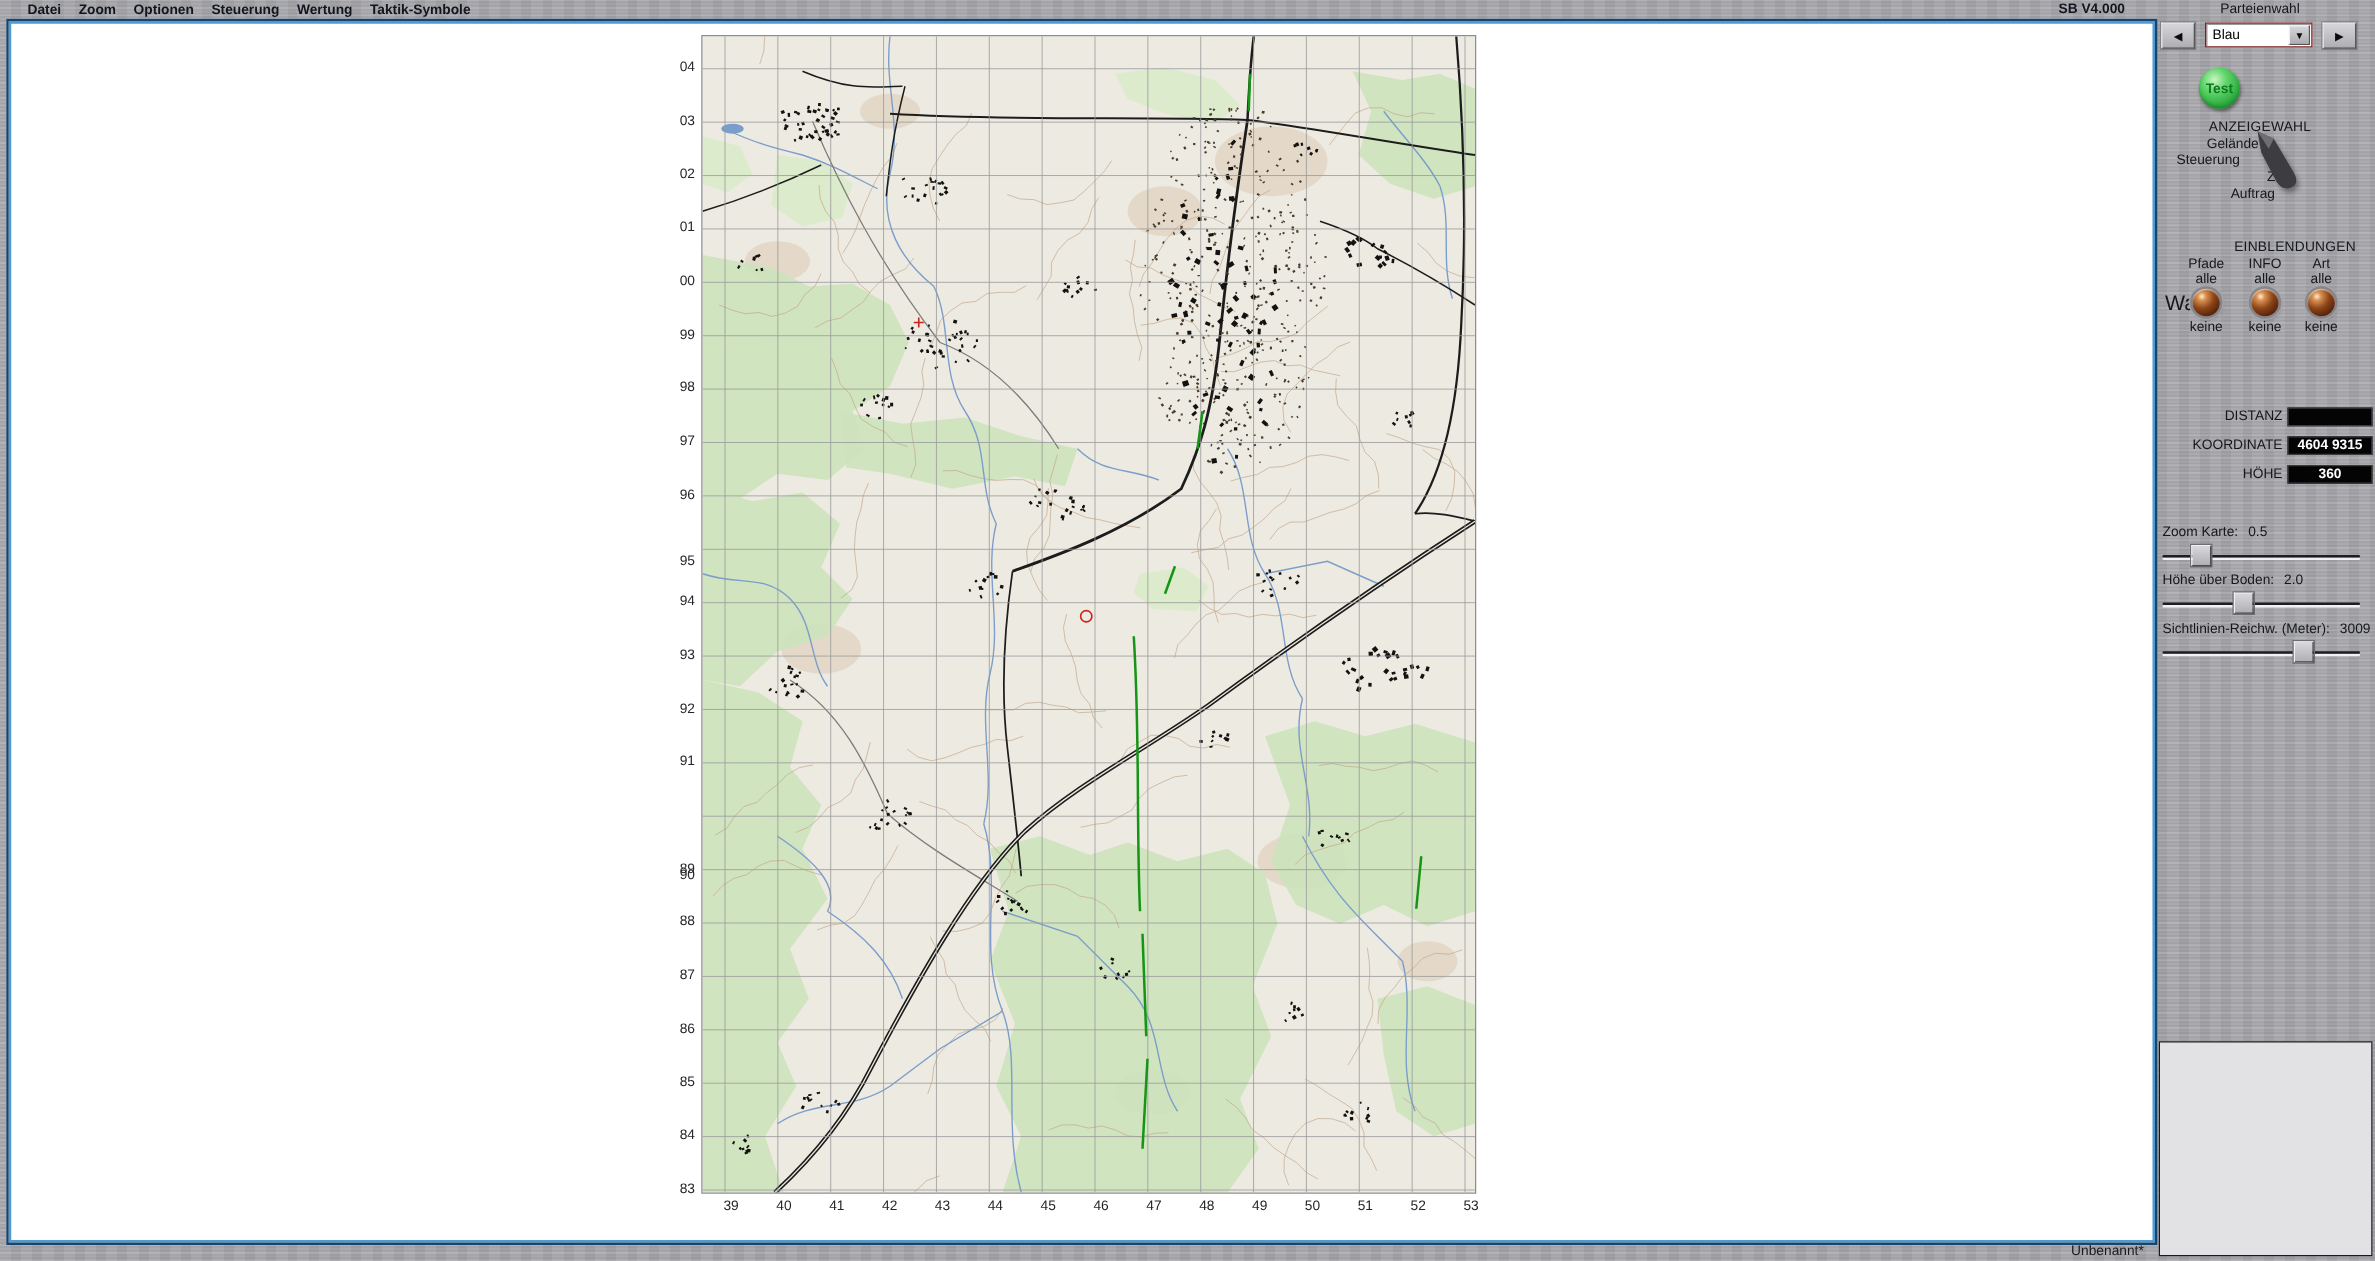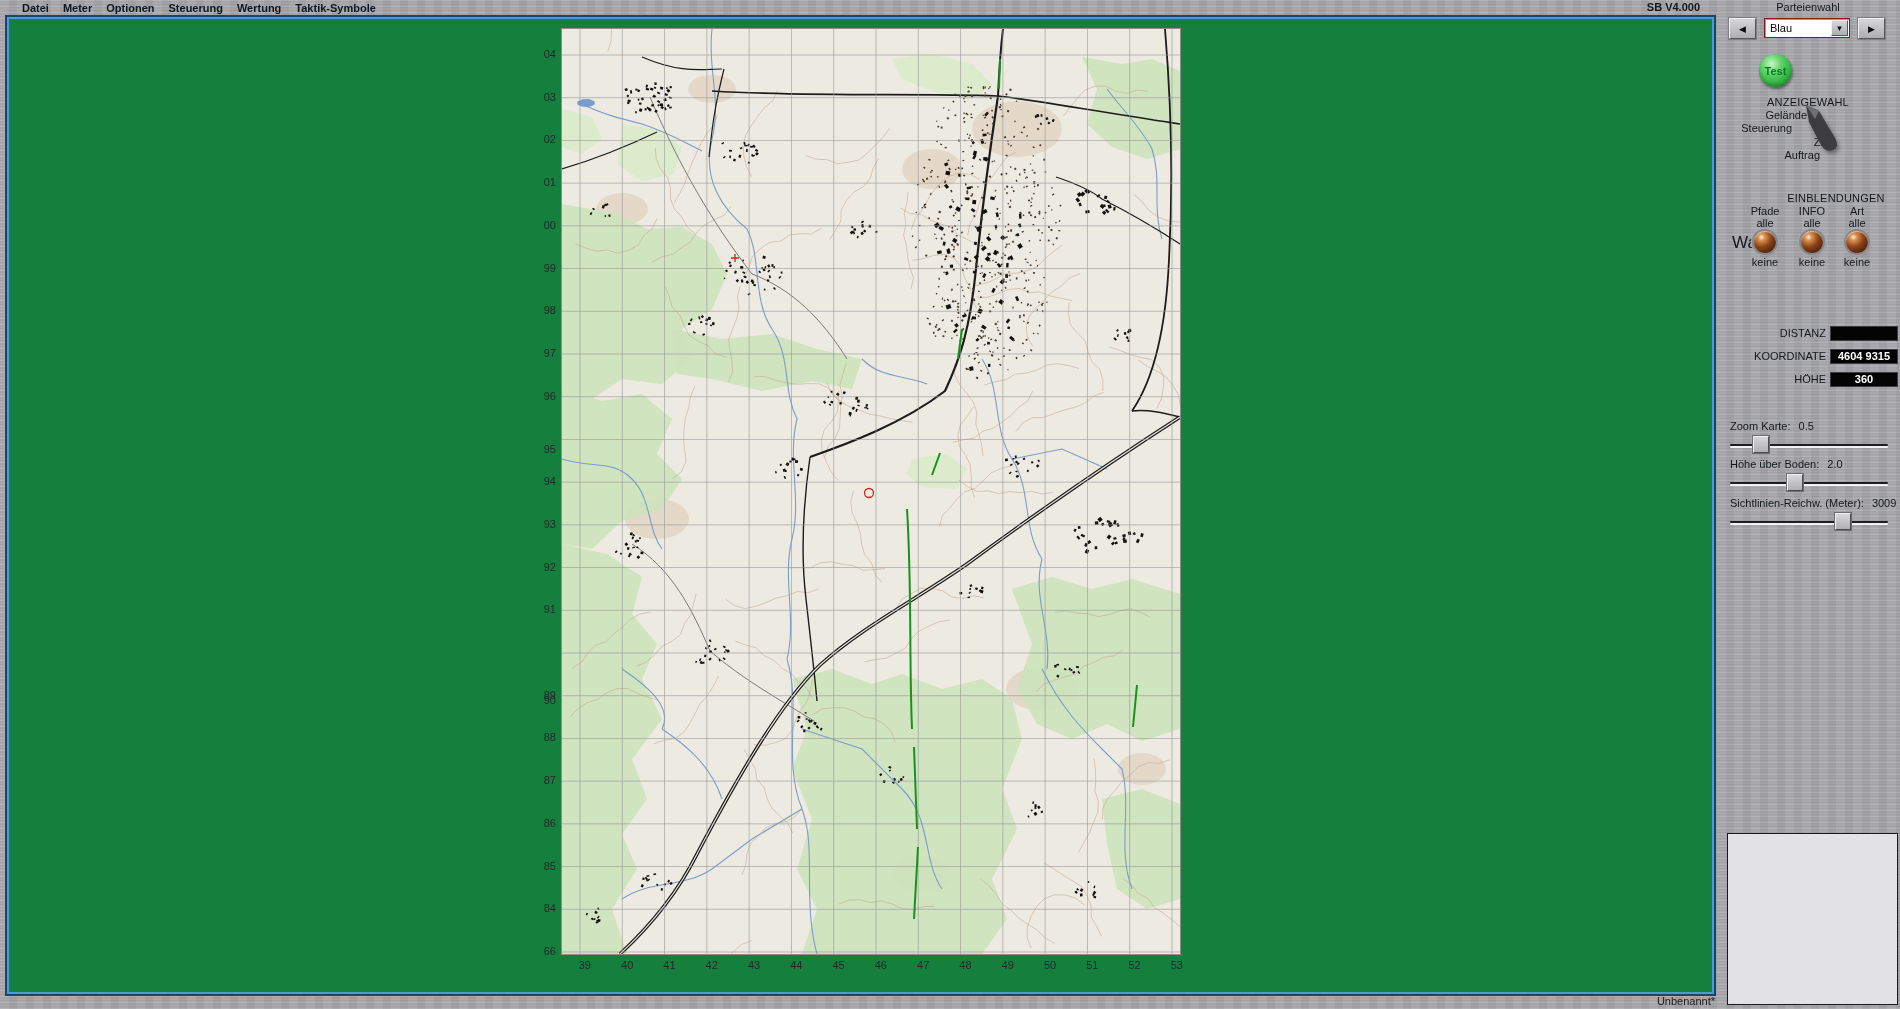--- a/index.html
+++ b/index.html
@@ -13,21 +13,21 @@
     font-size:11px;color:#14171c;
     -webkit-font-smoothing:antialiased;
   }
   
   .menubar{position:absolute;left:0;top:0;width:1716px;height:15px;display:flex;align-items:center;padding-left:22px;gap:14px;box-sizing:border-box;}
   .menu-item{font-size:11px;font-weight:700;color:#10151f;cursor:default;white-space:nowrap;}
   .version{position:absolute;left:1625px;top:1px;width:75px;text-align:right;font-size:11px;font-weight:700;color:#10151f;}
   
   .map-window{
     position:absolute;left:5px;top:15px;width:1707px;height:977px;
-    background:#15803d;border:2px solid #17456f;box-shadow:inset 0 0 0 2px #4e9ad2;
+    background:#ffffff;border:2px solid #17456f;box-shadow:inset 0 0 0 2px #4e9ad2;padding-left:10px;
   }
   .map-image{position:absolute;left:555px;top:12px;width:618px;height:925px;outline:1px solid #8e8e8e;background:#edeae1;}
   .map-image svg{display:block;}
   .maplbl{position:absolute;font-size:11px;color:#26262a;}
   .maplbl.rowl{left:521px;width:28px;text-align:right;}
   .maplbl.coll{width:22px;text-align:right;}
   
   .side-panel{position:absolute;left:1716px;top:0;width:184px;height:1009px;}
   .pw-label{position:absolute;left:0;top:1px;width:100%;text-align:center;font-size:11px;}
   .btn{
@@ -87,21 +87,21 @@
   .road{stroke:#1c1c1c;fill:none;}
   .hwy-core{stroke:#ece8de;stroke-width:1.1;fill:none;}
   .tac-green{stroke:#169416;stroke-width:2;fill:none;}
   .tac-red{stroke:#cc2418;stroke-width:1.3;fill:none;}
 </style>
 </head>
 <body>
 
 <div class="menubar">
   <span class="menu-item">Datei</span>
-  <span class="menu-item">Meter</span>
+  <span class="menu-item">Zoom</span>
   <span class="menu-item">Optionen</span>
   <span class="menu-item">Steuerung</span>
   <span class="menu-item">Wertung</span>
   <span class="menu-item">Taktik-Symbole</span>
 </div>
 <div class="version">SB V4.000</div>
 
 <div class="map-window">
   <div class="map-image">
     <svg width="618" height="925" viewBox="0 0 618 925" xmlns="http://www.w3.org/2000/svg">
@@ -1150,21 +1150,21 @@
       <span class="maplbl rowl" style="top: 500.854px;">93</span>
       <span class="maplbl rowl" style="top: 543.568px;">92</span>
       <span class="maplbl rowl" style="top: 586.282px;">91</span>
       <span class="maplbl rowl" style="top: 628.996px; margin-top: 48px;">90</span>
       <span class="maplbl rowl" style="top: 671.71px;">89</span>
       <span class="maplbl rowl" style="top: 714.424px;">88</span>
       <span class="maplbl rowl" style="top: 757.138px;">87</span>
       <span class="maplbl rowl" style="top: 799.852px;">86</span>
       <span class="maplbl rowl" style="top: 842.566px;">85</span>
       <span class="maplbl rowl" style="top: 885.28px;">84</span>
-      <span class="maplbl rowl" style="top: 927.994px;">66</span>
+      <span class="maplbl rowl" style="top: 927.994px;">83</span>
     </div>
   <div id="col-labels">
       <span class="maplbl coll" style="left: 562px; top: 942px;">39</span>
       <span class="maplbl coll" style="left: 604.285px; top: 942px;">40</span>
       <span class="maplbl coll" style="left: 646.57px; top: 942px;">41</span>
       <span class="maplbl coll" style="left: 688.855px; top: 942px;">42</span>
       <span class="maplbl coll" style="left: 731.14px; top: 942px;">43</span>
       <span class="maplbl coll" style="left: 773.425px; top: 942px;">44</span>
       <span class="maplbl coll" style="left: 815.71px; top: 942px;">45</span>
       <span class="maplbl coll" style="left: 857.995px; top: 942px;">46</span>

